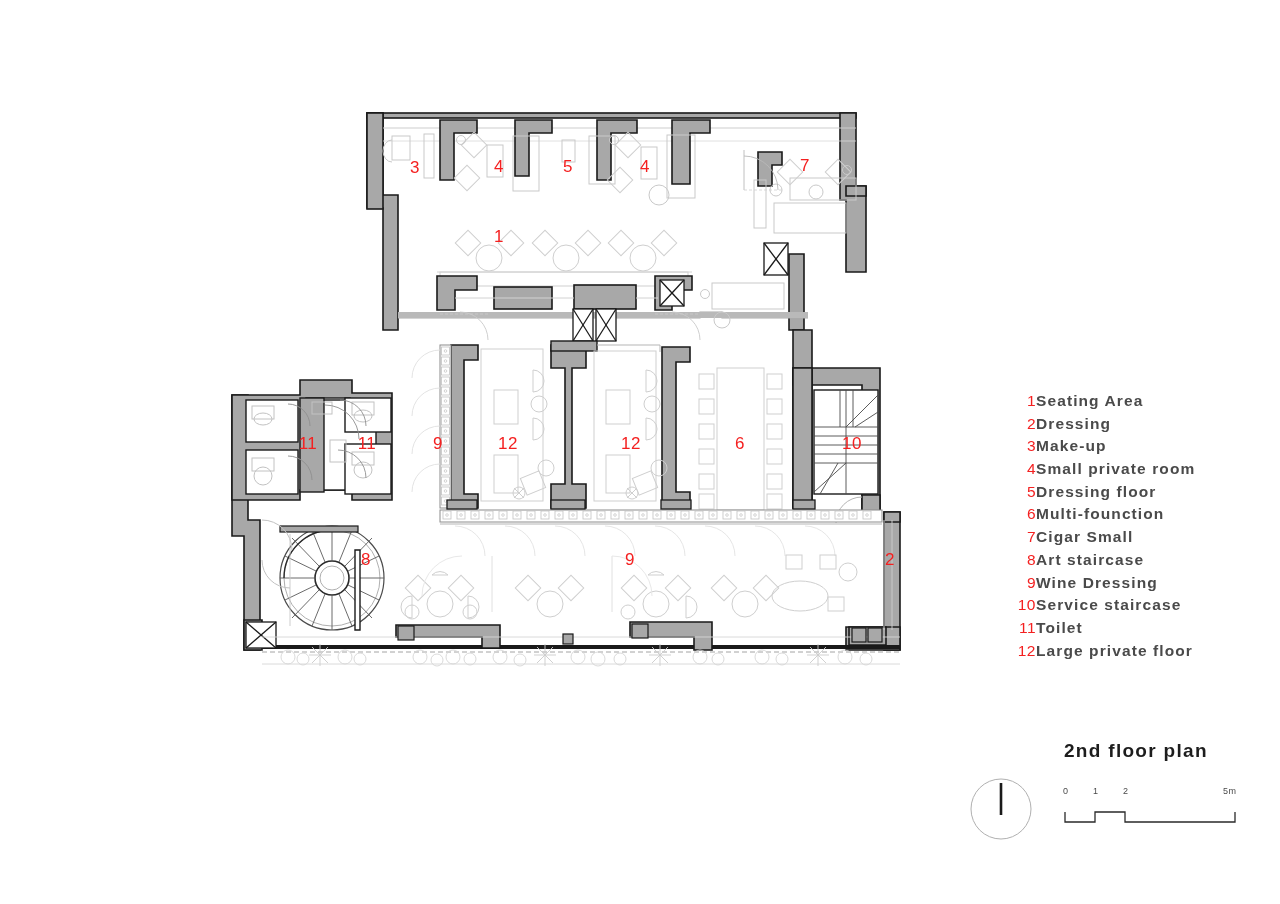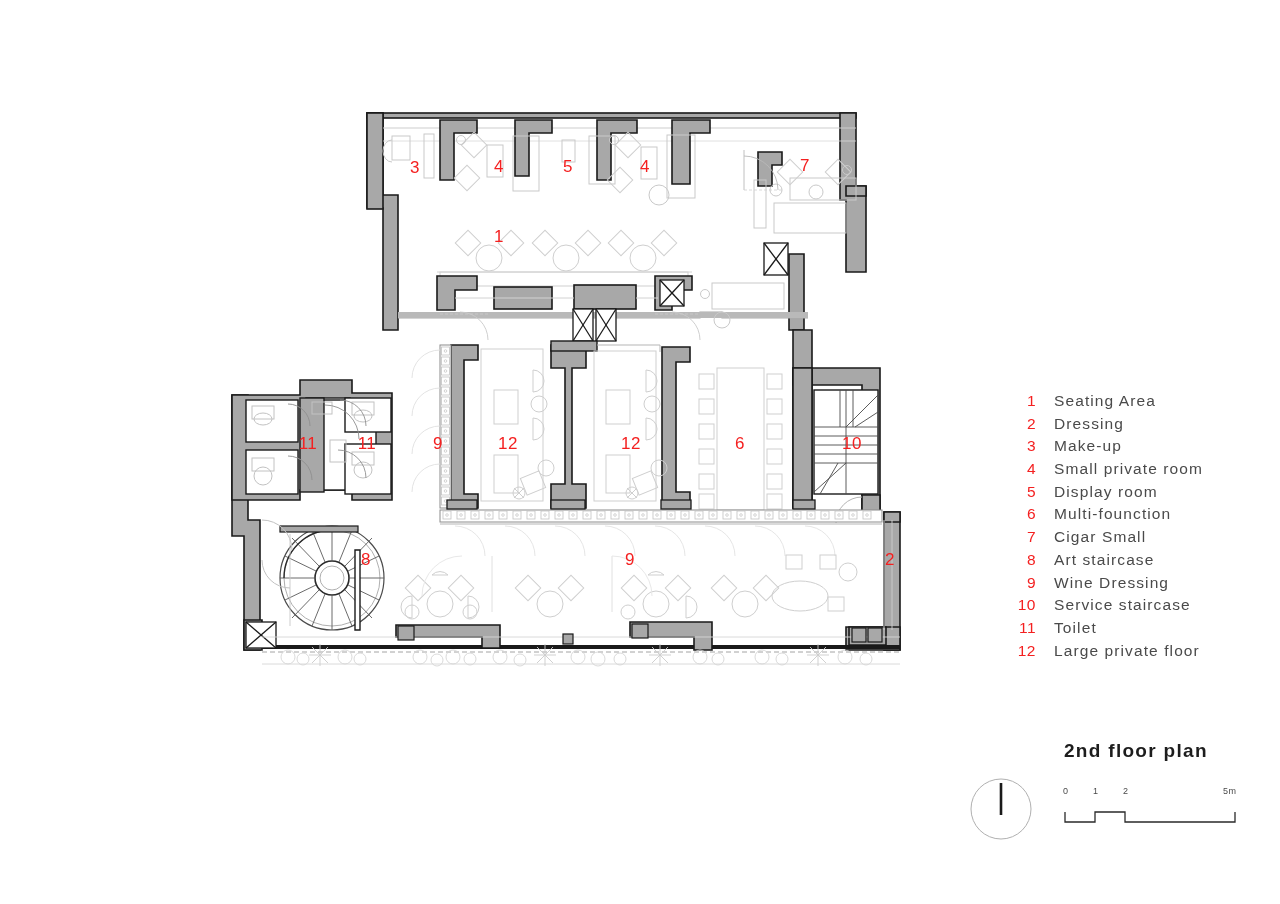--- a/index.html
+++ b/index.html
@@ -8,22 +8,22 @@
   #page{position:relative;width:1280px;height:904px;background:#fff;}
 
   
   #plan-svg{position:absolute;left:0;top:0;width:1280px;height:904px;}
 
   
   #legend{position:absolute;left:1000px;top:392px;width:280px;}
   .legend-row{display:flex;align-items:baseline;height:22.7px;}
   .legend-num{width:36px;text-align:right;color:#f42020;
               font-size:15.5px;letter-spacing:.5px;}
-  .legend-label{margin-left:18px;font-size:15.5px;color:#4a4a4a;
-                letter-spacing:1.1px;white-space:nowrap;}
+  .legend-label{font-size:15.5px;color:#4a4a4a;
+                letter-spacing:1.1px;white-space:nowrap;font-weight:bold;}
 
   
   #plan-title{position:absolute;left:1064px;top:728px;
               font-size:19px;font-weight:bold;color:#1d1d1d;letter-spacing:1.3px;margin-top:12px;}
 
   
   #north-mark{position:absolute;left:969px;top:777px;width:64px;height:64px;}
 
   
   #scale-bar{position:absolute;left:1063px;top:786px;width:180px;height:46px;}
@@ -573,21 +573,21 @@
       <div class="legend-row">
         <span class="legend-num">3</span>
         <span class="legend-label">Make-up</span>
       </div>
       <div class="legend-row">
         <span class="legend-num">4</span>
         <span class="legend-label">Small private room</span>
       </div>
       <div class="legend-row">
         <span class="legend-num">5</span>
-        <span class="legend-label">Display room</span>
+        <span class="legend-label">Dressing floor</span>
       </div>
       <div class="legend-row">
         <span class="legend-num">6</span>
         <span class="legend-label">Multi-founction</span>
       </div>
       <div class="legend-row">
         <span class="legend-num">7</span>
         <span class="legend-label">Cigar Small</span>
       </div>
       <div class="legend-row">

